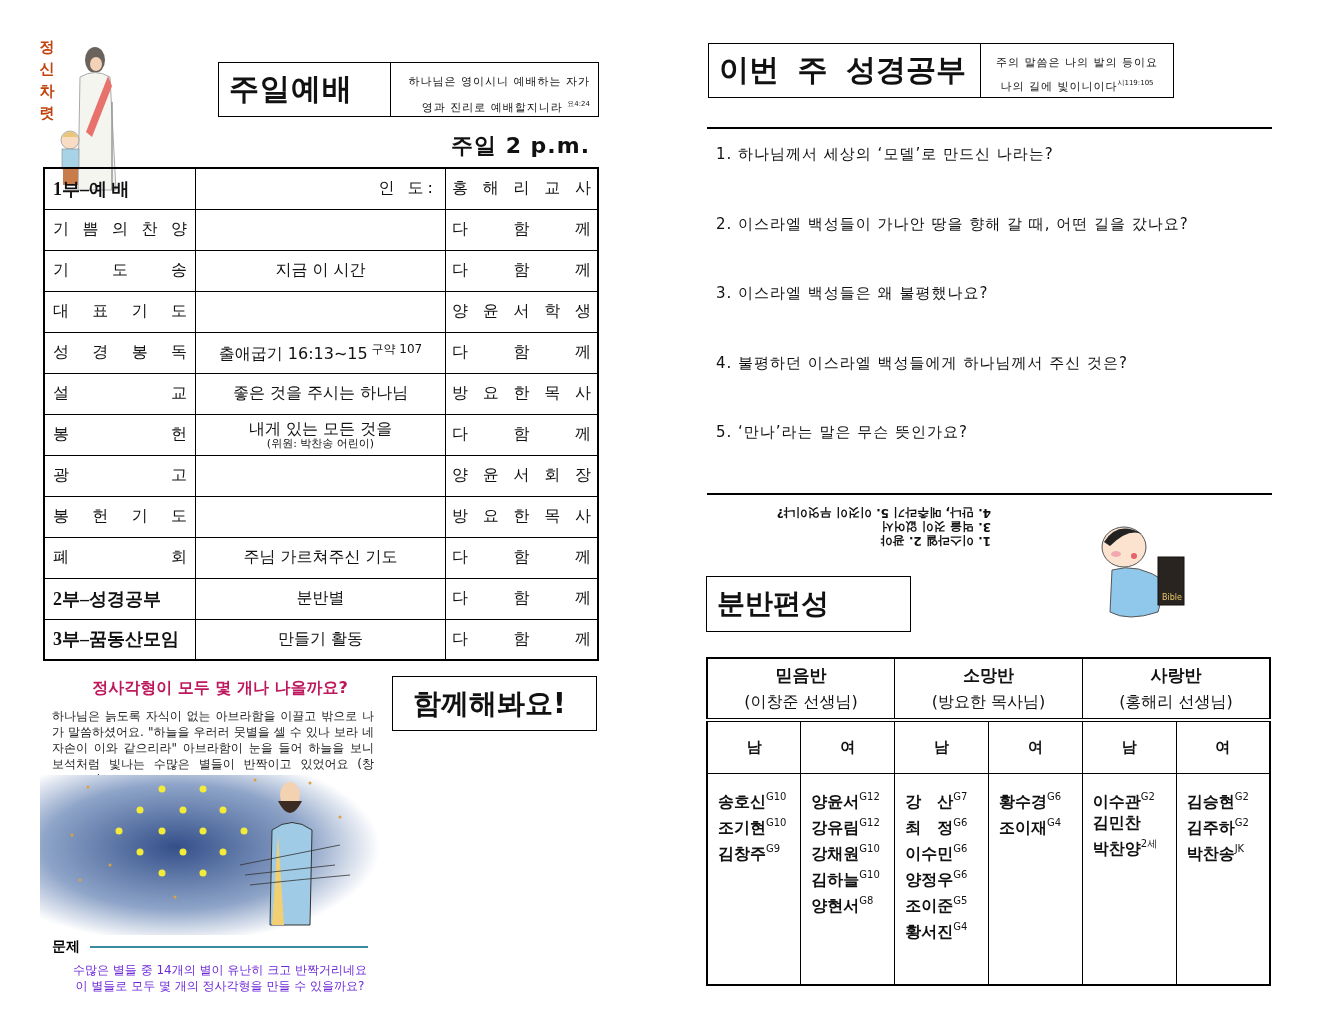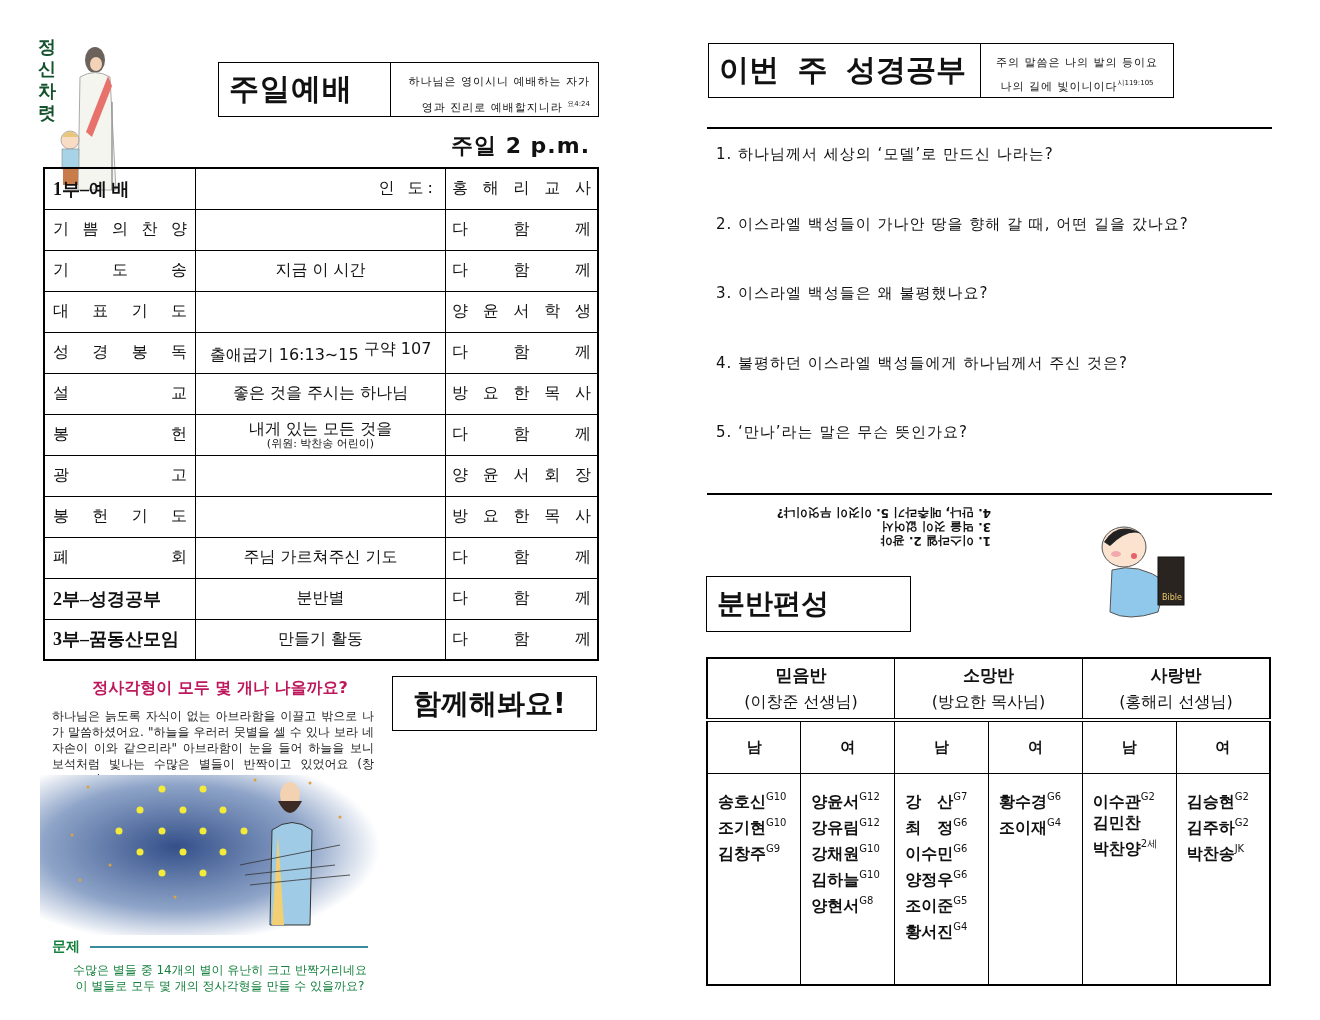--- a/index.html
+++ b/index.html
@@ -2,47 +2,47 @@
 <html><head>
 <meta charset="utf-8">
 <style>
   * { box-sizing: border-box; margin: 0; padding: 0; }
   html, body { width: 1320px; height: 1020px; background: #ffffff; overflow: hidden; }
   body { position: relative; font-family: "DejaVu Sans", "Liberation Sans", sans-serif; color: #111; }
 
   .abs { position: absolute; }
 
   
-  .vert-title { left: 36px; top: 36px; width: 22px; color: #14532d; font-weight: bold; font-size: 18px; line-height: 22px; text-align: center; }
+  .vert-title { left: 36px; top: 36px; width: 22px; color: #c2410c; font-weight: bold; font-size: 15px; line-height: 22px; text-align: center; }
   .jesus-illus { left: 50px; top: 42px; width: 80px; height: 150px; }
 
   .worship-header { left: 218px; top: 62px; width: 381px; height: 55px; border: 1.5px solid #000; display: flex; }
   .worship-header .title { width: 172px; border-right: 1.5px solid #000; font-size: 30px; font-weight: bold; display: flex; align-items: center; padding-left: 10px; letter-spacing: 1px; }
   .worship-header .verse { flex: 1; font-size: 11px; text-align: right; padding: 8px 8px 0 0; line-height: 22px; letter-spacing: 1px; }
   .sup { font-size: 7px; vertical-align: super; letter-spacing: 0; }
 
   .service-time { left: 430px; top: 131px; width: 160px; text-align: right; font-size: 22px; font-weight: bold; letter-spacing: 1px; }
 
   .order-table { left: 43px; top: 167px; width: 556px; border-collapse: collapse; border: 2px solid #000; }
   .order-table td { border: 1px solid #000; height: 41px; font-size: 16px; vertical-align: middle; }
   .order-table td.c-name { width: 152px; padding: 0 8px; }
   .order-table td.c-content { width: 251px; text-align: center; }
   .order-table td.c-leader { width: 153px; padding: 0 6px; }
   .spread { display: flex; justify-content: space-between; }
   .bold-name { font-weight: bold; font-size: 18px; font-family: Liberation Serif, serif; }
   .content-right { text-align: right !important; padding-right: 8px; letter-spacing: 4px; }
   .small-line { font-size: 11px; display: block; line-height: 12px; }
-  .order-table td .sup { font-size: 16px; vertical-align: 6px; }
+  .order-table td .sup { font-size: 12px; vertical-align: 6px; }
 
   .puzzle-title { left: 60px; top: 678px; width: 320px; text-align: center; color: #be185d; font-size: 16px; font-weight: bold; }
   .puzzle-text { left: 52px; top: 708px; width: 322px; font-size: 12px; line-height: 16px; color: #222; text-align: justify; }
   .puzzle-illus { left: 40px; top: 775px; width: 340px; height: 170px; }
-  .problem-label { left: 52px; top: 938px; color: #15803d; font-size: 14px; font-weight: bold; font-family: Liberation Mono, monospace; }
+  .problem-label { left: 52px; top: 938px; color: #000000; font-size: 14px; font-weight: bold; font-family: Liberation Mono, monospace; }
   .problem-rule { left: 90px; top: 946px; width: 278px; height: 2px; background: #3a8aa0; }
-  .problem-text { left: 60px; top: 962px; width: 320px; font-size: 12px; line-height: 16px; text-align: center; color: #15803d; }
+  .problem-text { left: 60px; top: 962px; width: 320px; font-size: 12px; line-height: 16px; text-align: center; color: #6d28d9; }
 
   .together-box { left: 392px; top: 676px; width: 205px; height: 55px; border: 1.5px solid #000; font-size: 28px; font-weight: bold; display: flex; align-items: center; padding-left: 20px; }
 
   
   .study-header { left: 708px; top: 43px; width: 466px; height: 55px; border: 1.5px solid #000; display: flex; }
   .study-header .title { width: 272px; border-right: 1.5px solid #000; font-size: 30px; font-weight: bold; display: flex; align-items: center; padding-left: 10px; word-spacing: 8px; }
   .study-header .verse { flex: 1; font-size: 11px; text-align: center; padding-top: 9px; line-height: 20px; letter-spacing: 1px; }
 
   .hr { height: 1.5px; background: #000; }
   .hr-top { left: 707px; top: 127px; width: 565px; }

